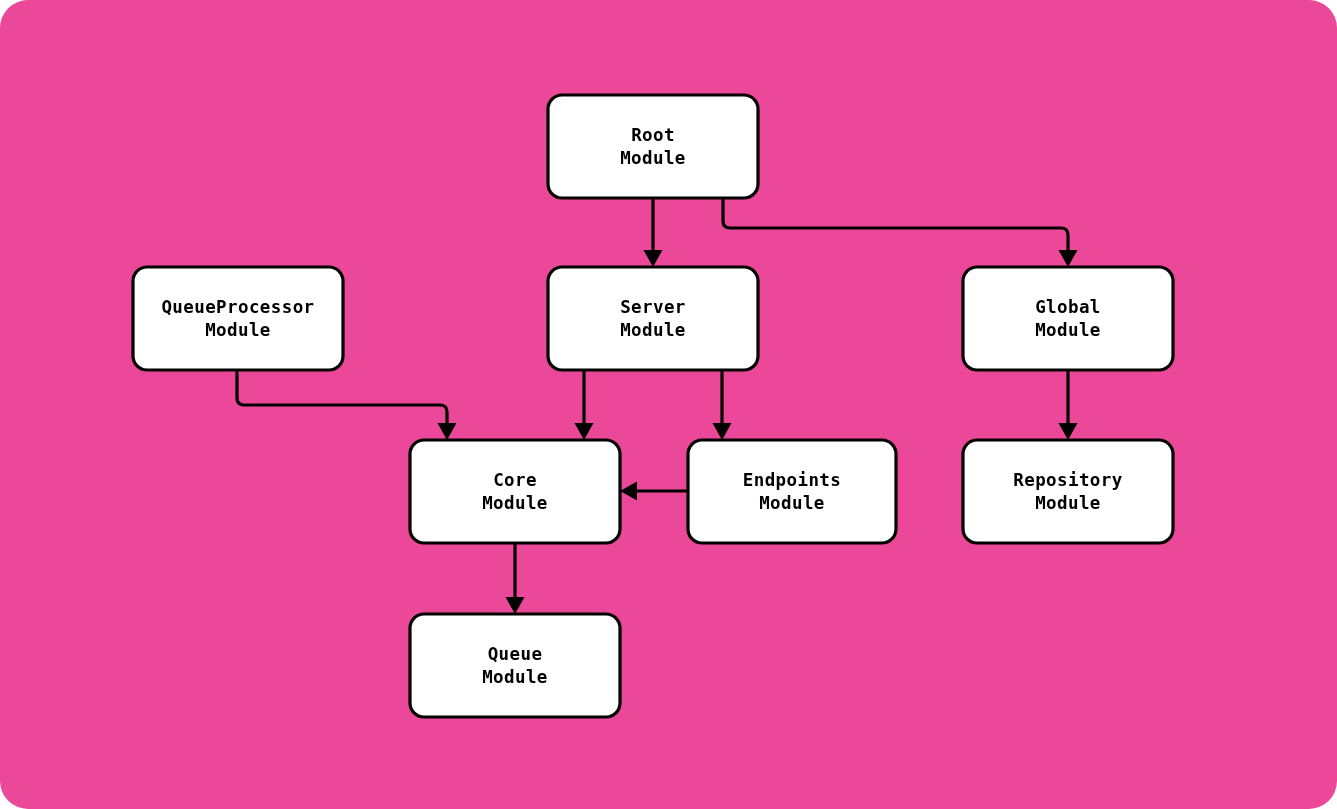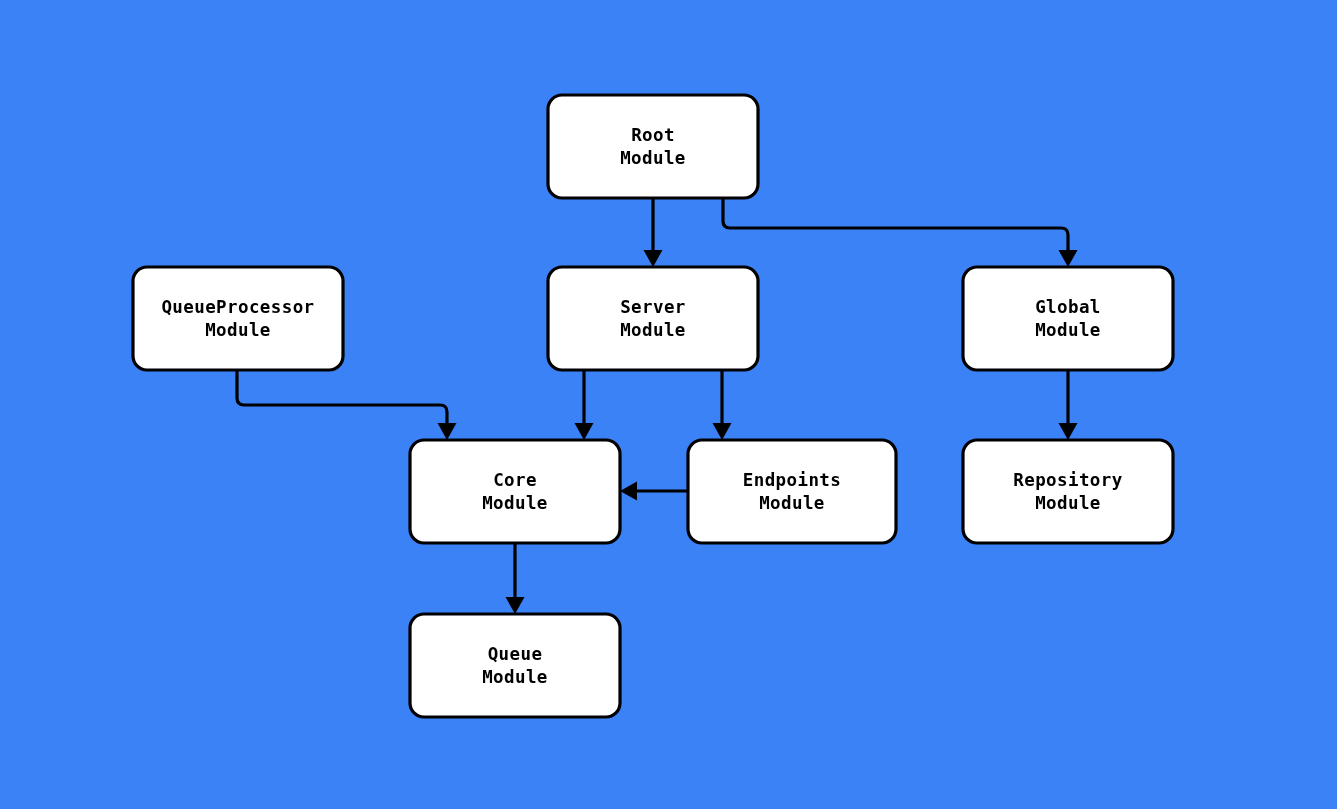--- a/index.html
+++ b/index.html
@@ -11,21 +11,22 @@
   body {
     width: 1337px;
     height: 809px;
     font-family: "DejaVu Sans Mono", "Liberation Mono", monospace;
     overflow: hidden;
   }
   #diagram-root {
     position: relative;
     width: 1337px;
     height: 809px;
-    background: #3b82f6;
+    background: #ec4899;
+    border-radius: 28px;
   }
   svg.diagram-canvas {
     display: block;
     width: 1337px;
     height: 809px;
   }
   .node-box {
     fill: #ffffff;
     stroke: #000000;
     stroke-width: 3.2;

